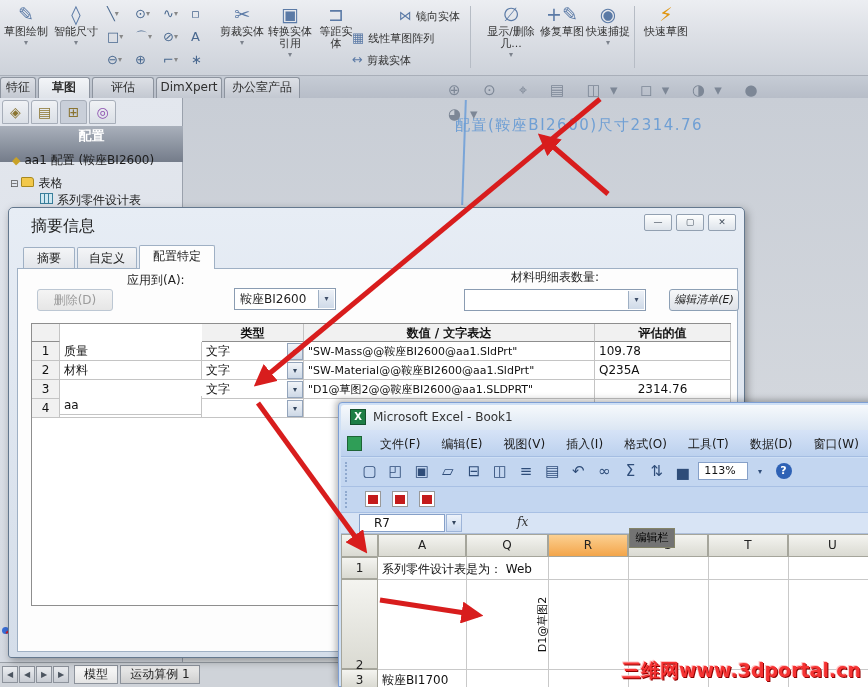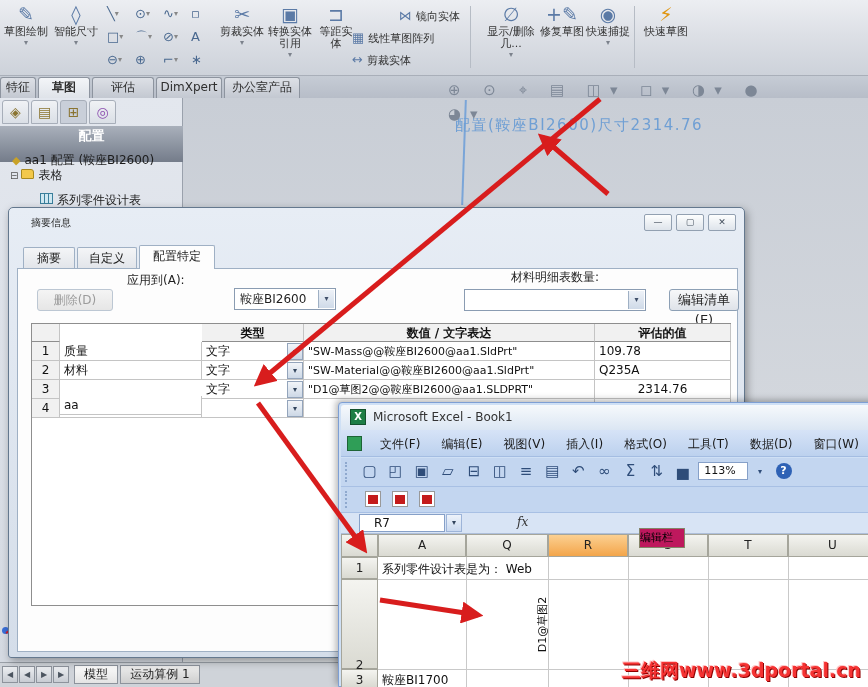--- a/index.html
+++ b/index.html
@@ -58,21 +58,21 @@
     border:1px solid #a8891f; border-radius:1px 3px 1px 1px; margin-right:4px; }
   .tblicon { display:inline-block; width:13px; height:11px; border:1px solid #3a7f9c;
     background:repeating-linear-gradient(90deg,#cfe8f2 0 3px,#3a7f9c 3px 4px); margin-right:4px; }
   .goldic { color:#c9a227; font-size:11px; margin-right:4px; }
   .minusbox { display:inline-block; font-size:10px; color:#555; margin-right:3px; }
 
   
   .dialog { left:8px; top:207px; width:737px; height:451px; z-index:10;
     background:linear-gradient(180deg,#e7edf5,#d4dde9); border:1px solid #64788e;
     border-radius:5px 5px 3px 3px; box-shadow:2px 3px 8px rgba(0,0,0,.35); }
-  .dtitle { position:absolute; left:22px; top:8px; font-size:10px; color:#1f1f1f; }
+  .dtitle { position:absolute; left:22px; top:8px; font-size:16px; color:#1f1f1f; }
   .wbtn { position:absolute; top:6px; width:28px; height:17px;
     background:linear-gradient(#fdfefe,#dee4eb); border:1px solid #92a0b1; border-radius:2px;
     font-size:9px; line-height:15px; text-align:center; color:#44505e; }
   .dtab { position:absolute; top:39px; height:21px; background:linear-gradient(#f4f5f7,#e2e5ea);
     border:1px solid #9fb0c4; border-bottom:none; border-radius:2px 2px 0 0;
     font-size:12px; line-height:20px; text-align:center; color:#222; }
   .dtab.active { top:37px; height:24px; background:#fdfdfd; font-weight:normal; z-index:3; }
   .dpage { position:absolute; left:8px; top:60px; width:721px; height:384px;
     background:#fdfdfd; border:1px solid #9fb0c4; }
   .dlabel { position:absolute; font-size:12px; color:#1f1f1f; white-space:nowrap; }
@@ -132,22 +132,22 @@
   .fx { position:absolute; left:176px; top:2px; font-size:12px; font-style:italic; color:#333;
     font-family:"DejaVu Serif","Liberation Serif",serif; }
   .xh { position:absolute; background:linear-gradient(#f4f4f0,#dadad2); border:1px solid #a5a59b;
     font-size:12px; text-align:center; color:#222; line-height:21px; }
   .xh.sel { background:linear-gradient(#fcd091,#f3a54a); }
   .sheet { position:absolute; left:39px; top:154px; width:495px; height:131px; background:#fff; }
   .vln { position:absolute; width:1px; background:#c9c9c9; }
   .hln { position:absolute; height:1px; background:#c9c9c9; }
   .cellt { position:absolute; font-size:12px; color:#111; white-space:nowrap; }
   .vtext { position:absolute; transform:rotate(-90deg); font-size:11px; color:#111; white-space:nowrap; }
-  .xtooltip { position:absolute; left:300px; top:125px; width:46px; height:20px; background:#be185d;
-    border:1px solid #848468; font-size:11px; line-height:18px; color:#000; z-index:5; }
+  .xtooltip { position:absolute; left:290px; top:125px; width:46px; height:20px; background:#737373;
+    border:1px solid #848468; font-size:11px; text-align:center; line-height:18px; color:#000; z-index:5; }
 
   
   .bottombar { left:0; top:662px; width:868px; height:25px; background:#cfd3d9;
     border-top:1px solid #9aa0a8; z-index:6; }
   .navbtn { position:absolute; top:3px; width:16px; height:17px; background:linear-gradient(#eceef1,#c8ccd3);
     border:1px solid #8d939c; font-size:8px; text-align:center; line-height:15px; color:#4c5560; }
   .sheettab { position:absolute; top:2px; height:19px; background:linear-gradient(#ececec,#cfcfcf);
     border:1px solid #8d939c; font-size:12px; text-align:center; line-height:17px; color:#222; }
   .sheettab.active { background:linear-gradient(#fafafa,#e4e4e4); }
 
@@ -257,21 +257,21 @@
 
   <div class="abs panel">
     <div class="ptab" style="left:2px;"><span>◈</span></div>
     <div class="ptab" style="left:31px;"><span>▤</span></div>
     <div class="ptab active" style="left:60px;"><span>⊞</span></div>
     <div class="ptab" style="left:89px;color:#8d4fb0;"><span>◎</span></div>
     <div class="phdr">配置</div>
     <div class="titem" style="left:12px;top:54px;">
       <span class="goldic">◆</span><span>aa1 配置 (鞍座BI2600)</span>
     </div>
-    <div class="titem" style="left:10px;top:69px;">
+    <div class="titem" style="left:10px;top:77px;">
       <span class="minusbox">⊟</span><span class="fold"></span><span>表格</span>
     </div>
     <div class="titem" style="left:40px;top:94px;">
       <span class="tblicon"></span><span>系列零件设计表</span>
     </div>
   </div>
 
   <div class="abs origin">
     <div class="ob"></div>
       <div class="ox"></div>
@@ -291,21 +291,21 @@
     <div class="dlabel" style="left:118px;top:64px;">应用到(A):</div>
     <div class="dbtn disabled" style="left:28px;top:81px;width:76px;">删除(D)</div>
     <div class="combo" style="left:225px;top:80px;width:102px;">
       <span>鞍座BI2600</span>
       <span class="ca">▾</span>
     </div>
     <div class="dlabel" style="left:502px;top:61px;">材料明细表数量:</div>
     <div class="combo" style="left:455px;top:81px;width:182px;">
       <span class="ca">▾</span>
     </div>
-    <div class="dbtn" style="left:660px;top:81px;width:70px;font-size:13px;">编辑清单(E)</div>
+    <div class="dbtn" style="left:660px;top:81px;width:70px;font-size:11px;font-style:italic;">编辑清单(E)</div>
 
     <div class="dtable">
       <div class="dc hd" style="left:0;top:0;width:28px;height:18px;"></div>
       <div class="dc hd" style="left:170px;top:0;width:102px;height:18px;">类型</div>
       <div class="dc hd" style="left:563px;top:0;width:136px;height:18px;">评估的值</div>
       <div class="dc hd" style="left:272px;top:0;width:291px;height:18px;">数值 / 文字表达</div>
 
       <div class="dc num" style="left:0;top:18px;width:28px;height:19px;">1</div>
       <div class="dc" style="left:28px;top:18px;width:142px;height:19px;">质量</div>
       <div class="dc" style="left:170px;top:18px;width:102px;height:19px;">文字</div>

